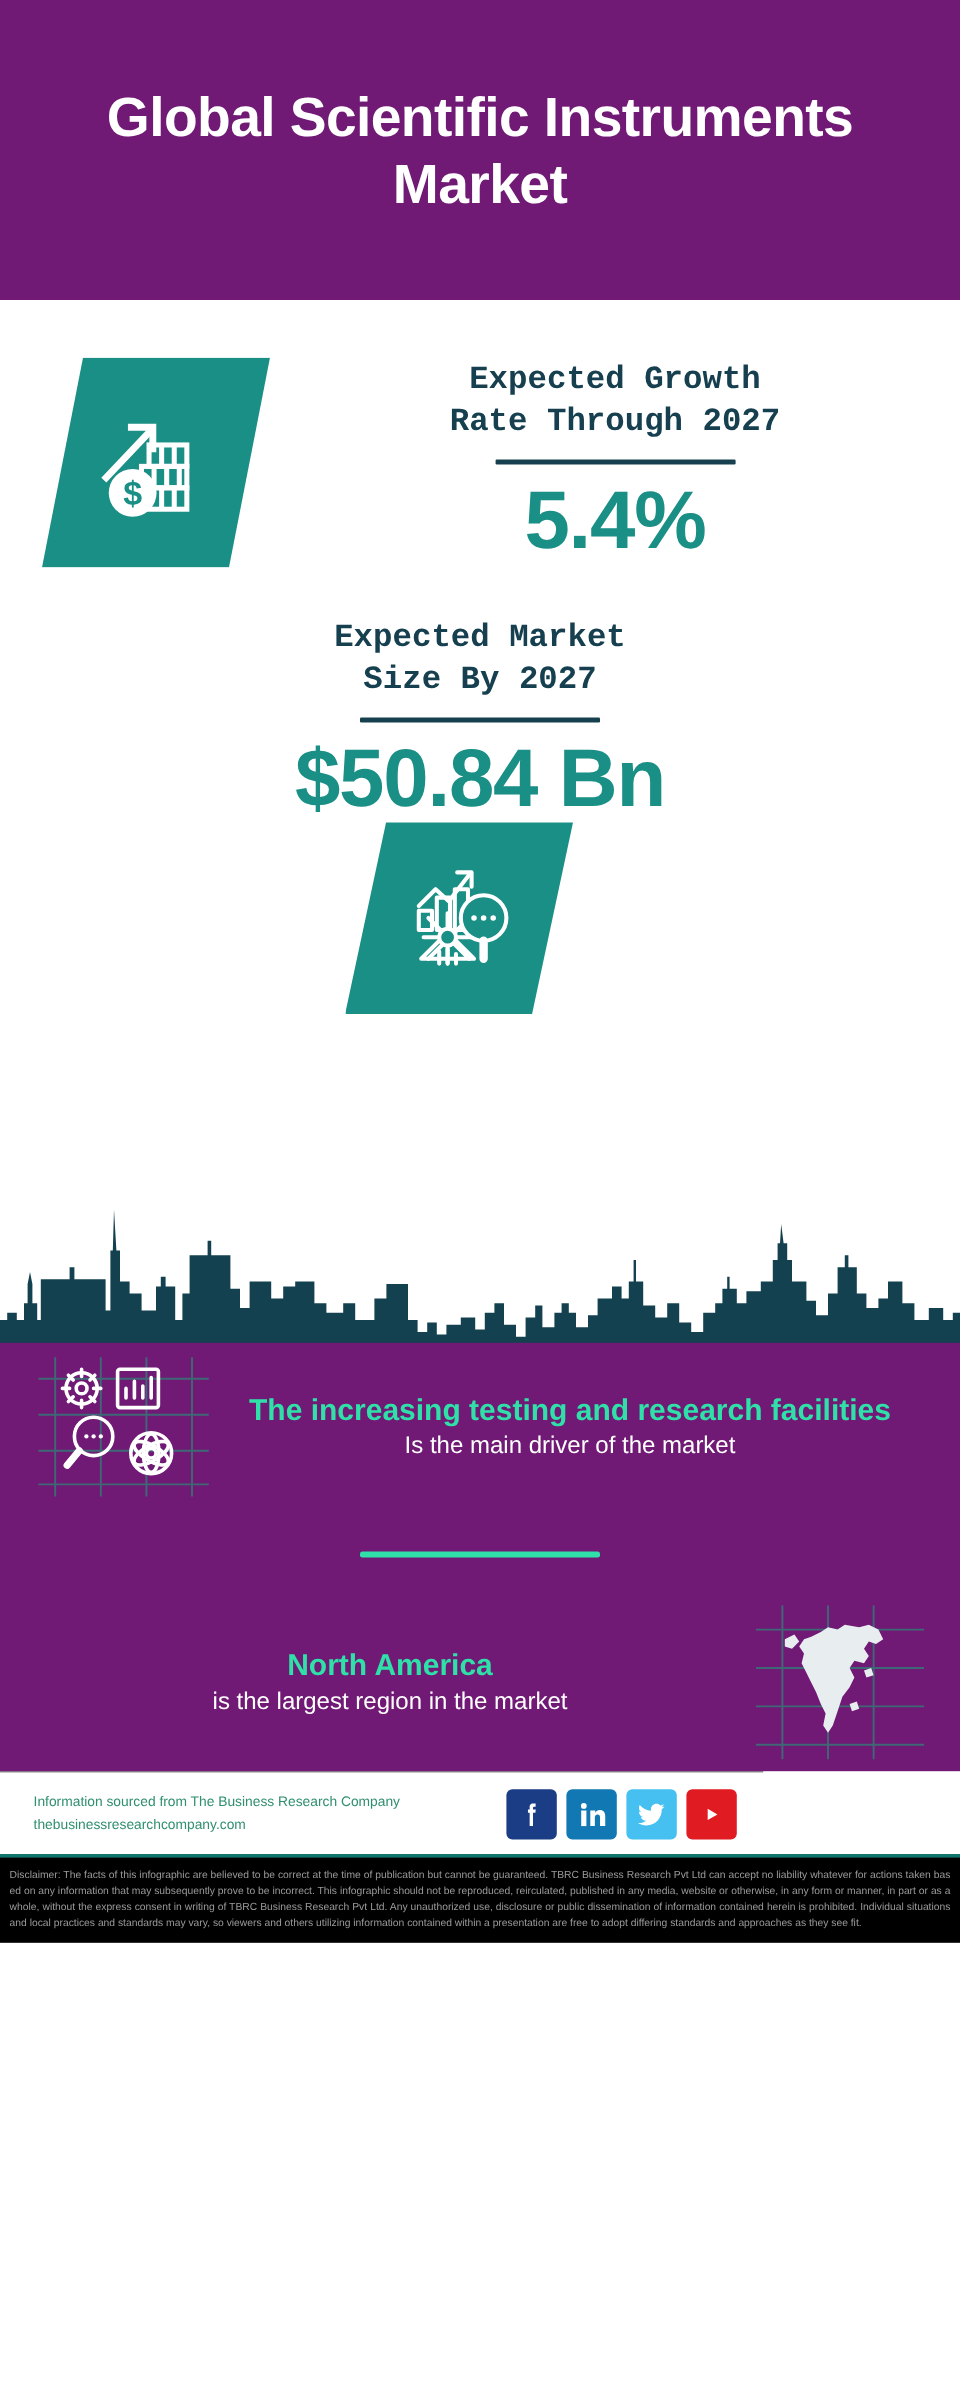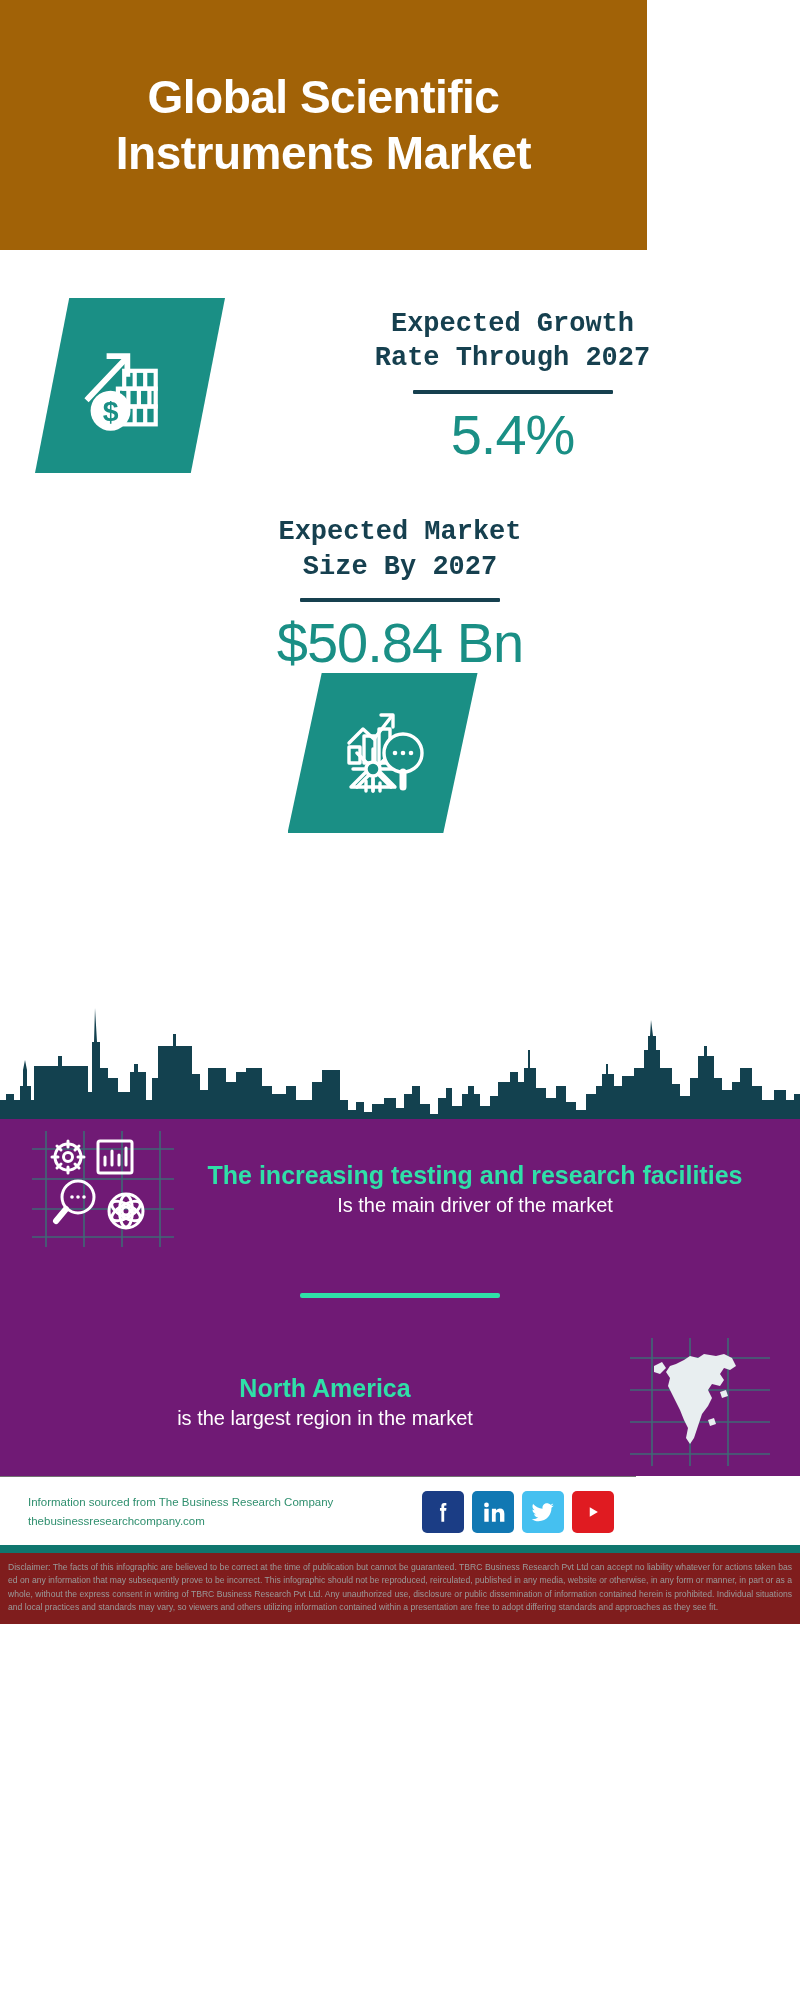--- a/index.html
+++ b/index.html
@@ -7,22 +7,22 @@
   body {
     width:800px; height:2000px;
     font-family:"Liberation Sans", sans-serif;
     background:#ffffff;
     overflow:hidden;
     position:relative;
   }
 
   
   .header {
-    width:647px; height:250px;
-    background:#a16207;
+    width:800px; height:250px;
+    background:#701a75;
     display:flex; align-items:center; justify-content:center;
     padding:0 40px;
   }
   .header h1 {
     color:#ffffff;
     font-size:46px;
     font-weight:bold;
     line-height:1.22;
     text-align:center;
     letter-spacing:-0.5px;
@@ -48,21 +48,21 @@
 
   .stat-text { flex:1 1 auto; text-align:center; padding:0 14px; }
   .stat-title {
     color:#16404f; font-size:27px; font-weight:bold; line-height:1.28;font-family:Liberation Mono, monospace;
   }
   .rule {
     width:200px; height:4px; background:#16404f;
     margin:14px auto 12px auto; border-radius:1px;
   }
   .stat-value {
-    color:#1a8f85; font-size:56px; font-weight:normal; line-height:1.05;
+    color:#1a8f85; font-size:68px; font-weight:bold; line-height:1.05;
     letter-spacing:-1px;
   }
 
   .row1 { padding-top:48px; }
   .row2 { padding-top:42px;flex-direction:column; }
   .row2 .stat-text { order:0; }
   .row2 .para { order:1; margin-left:0; margin-right:35px; }
 
   
   .dark-wrap { position:relative; width:800px; }
@@ -105,22 +105,22 @@
     display:flex; align-items:center; justify-content:center;
   }
   .fb { background:#1b3d85; }
   .li { background:#1178b3; }
   .tw { background:#45c0f0; }
   .yt { background:#e01b21; }
   .social svg { display:block; }
 
   
   .disclaimer {
-    width:800px; background:#7f1d1d;
-    border-top:8px solid #0f766e;
+    width:800px; background:#000000;
+    border-top:3px solid #0f766e;
     padding:8px 8px 10px 8px;
     color:#9a9a9a; font-size:8.6px; line-height:1.55;
     text-align:justify;
     word-break:break-all;
   }
 </style>
 </head>
 <body>
 
 <div class="header">

